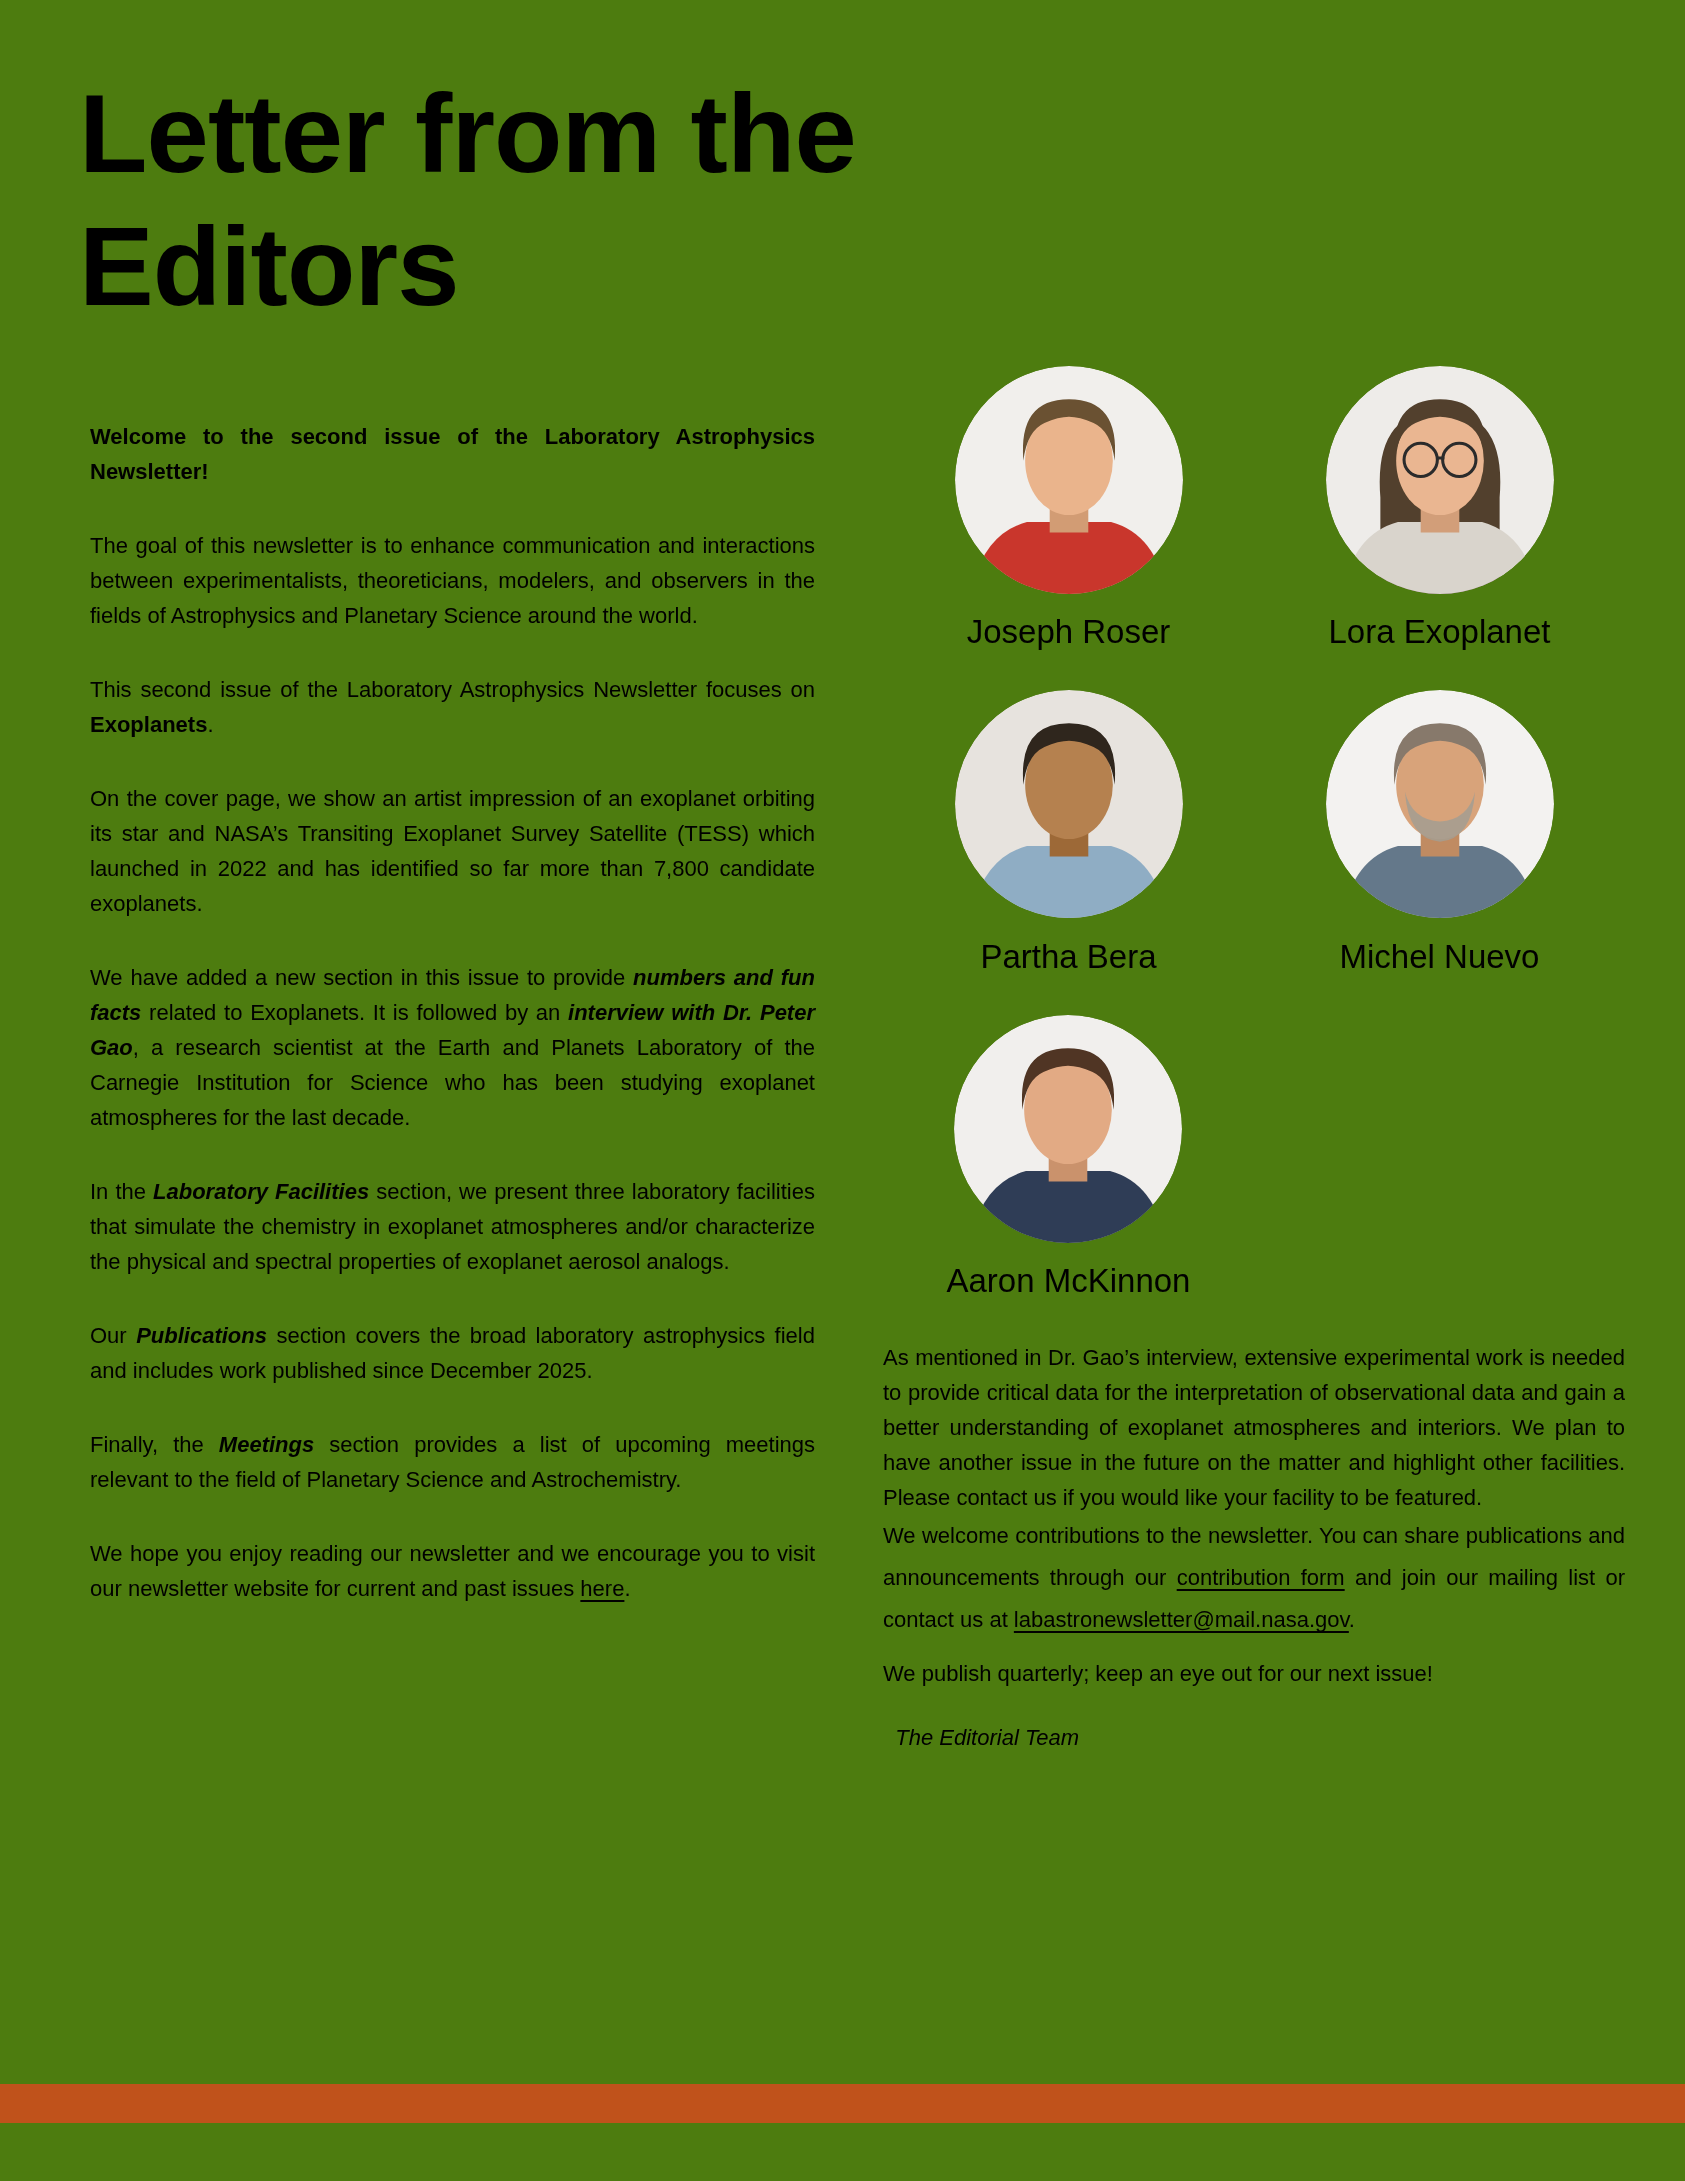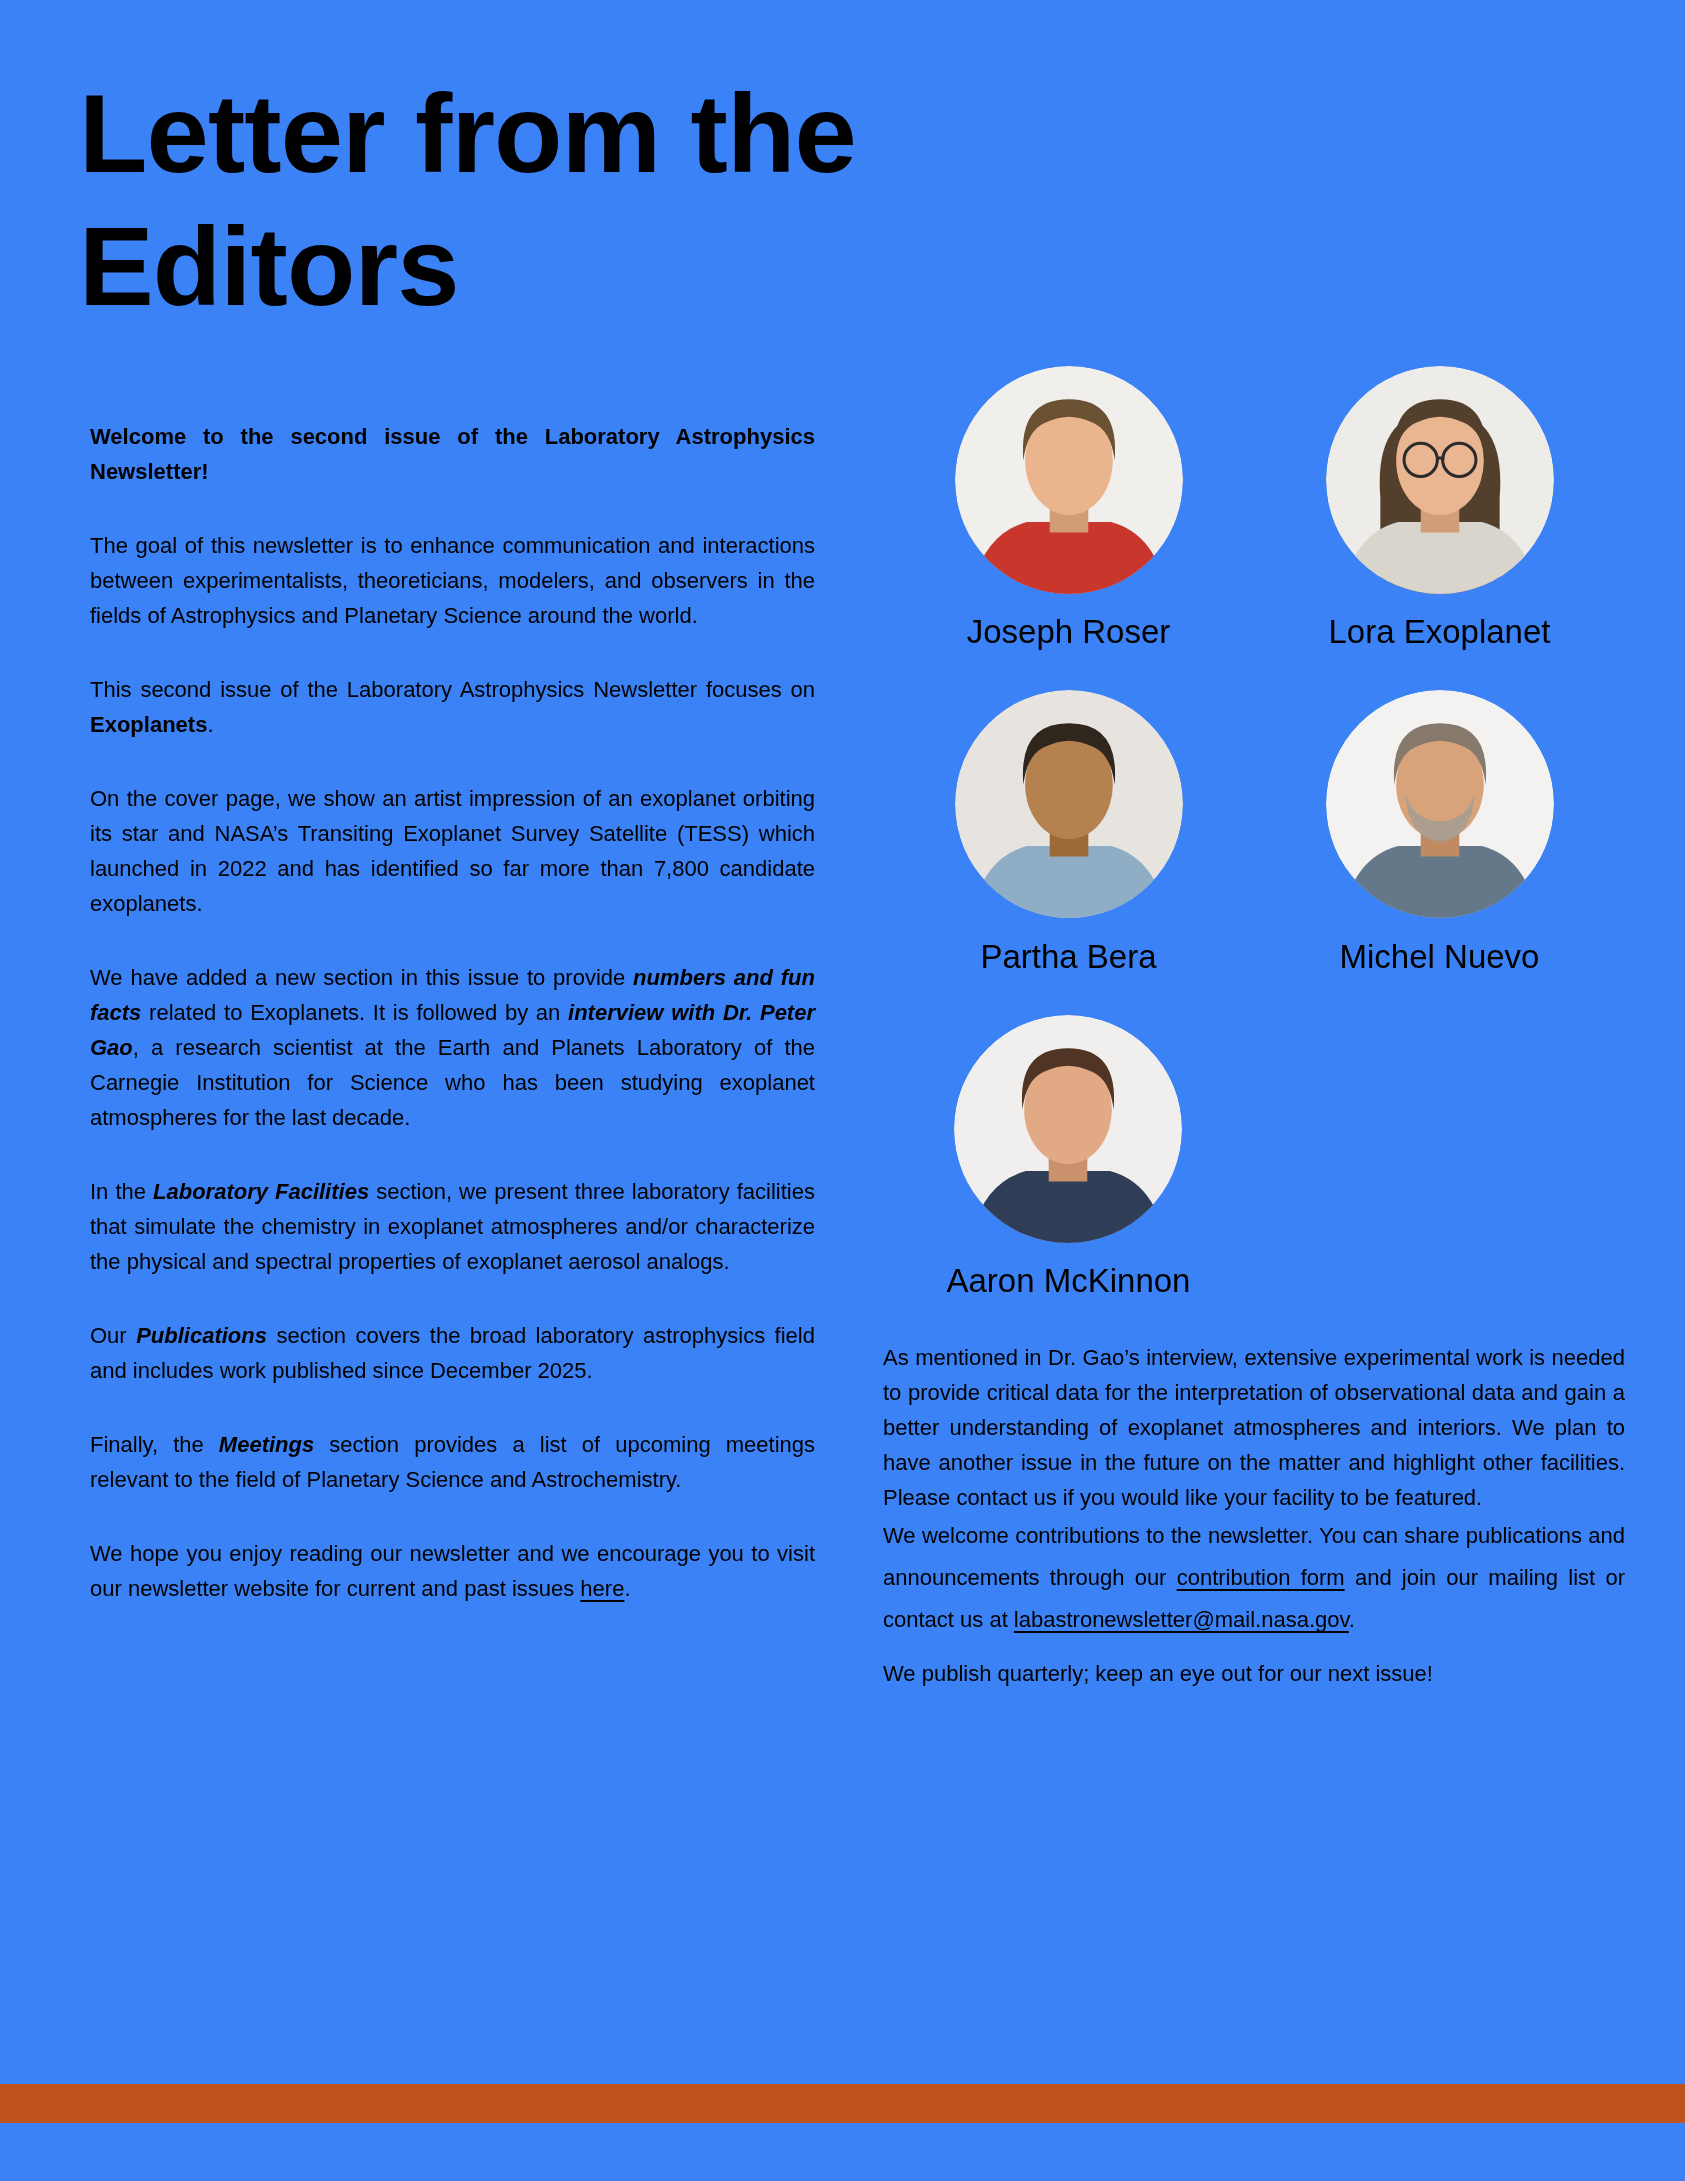--- a/index.html
+++ b/index.html
@@ -4,21 +4,21 @@
 <style>
   html, body { margin: 0; padding: 0; }
   body {
     width: 1685px; height: 2181px;
     font-family: "Liberation Sans", sans-serif;
     position: relative;
     overflow: hidden;
   }
   .page {
     position: absolute; inset: 0;
-    background: #3b82f6;
+    background: #4d7c0f;
   }
   
   .title {
     position: absolute; left: 79px; top: 67px;
     font-size: 112px; font-weight: bold; line-height: 133px;
     color: #000; letter-spacing: -0.9px;
   }
   
   .col-left {
     position: absolute; left: 82px; top: 419px; width: 733px;
@@ -199,20 +199,21 @@
         </svg>
         <div class="editor-name">Aaron McKinnon</div>
       </div>
 
     </div>
 
     <div class="right-text">
       <p><span>As mentioned in Dr. Gao’s interview, extensive experimental work is needed to provide critical data for the interpretation of observational data and gain a better understanding of exoplanet atmospheres and interiors. We plan to have another issue in the future on the matter and highlight other facilities. Please contact us if you would like your facility to be featured.</span></p>
       <p class="loose"><span>We welcome contributions to the newsletter. You can share publications and announcements through our </span><span class="u">contribution form</span><span> and join our mailing list or contact us at </span><span class="u">labastronewsletter@mail.nasa.gov</span><span>.</span></p>
       <p class="loose gap"><span>We publish quarterly; keep an eye out for our next issue!</span></p>
+      <div class="signature">The Editorial Team</div>
     </div>
   </div>
 
   <div class="accent-bar"></div>
 
 
 </div>
 
 
 </body></html>

